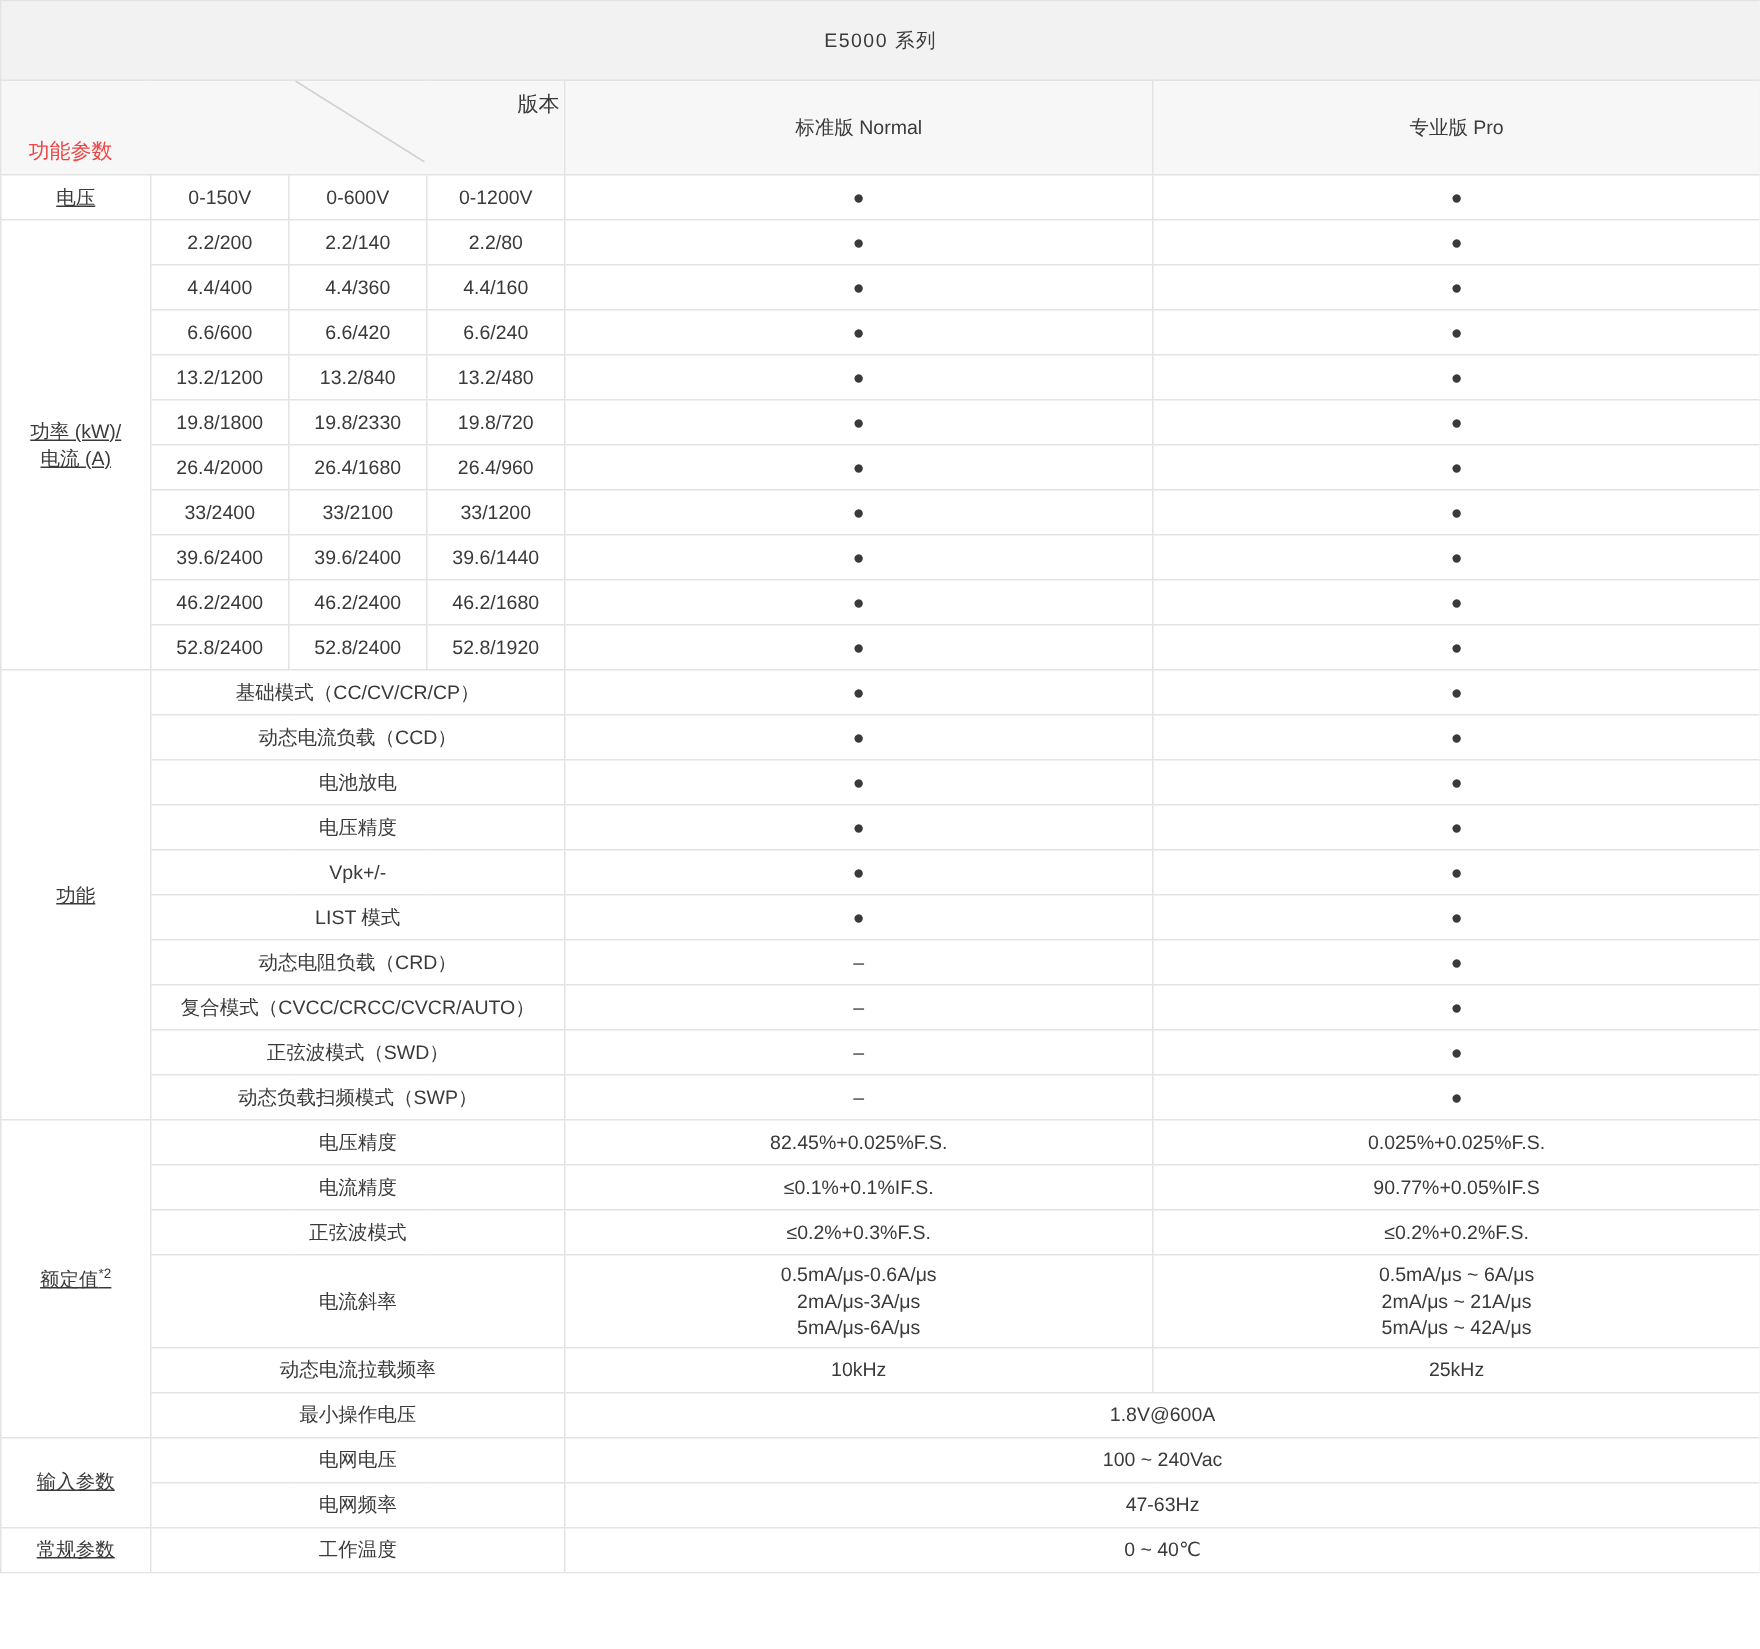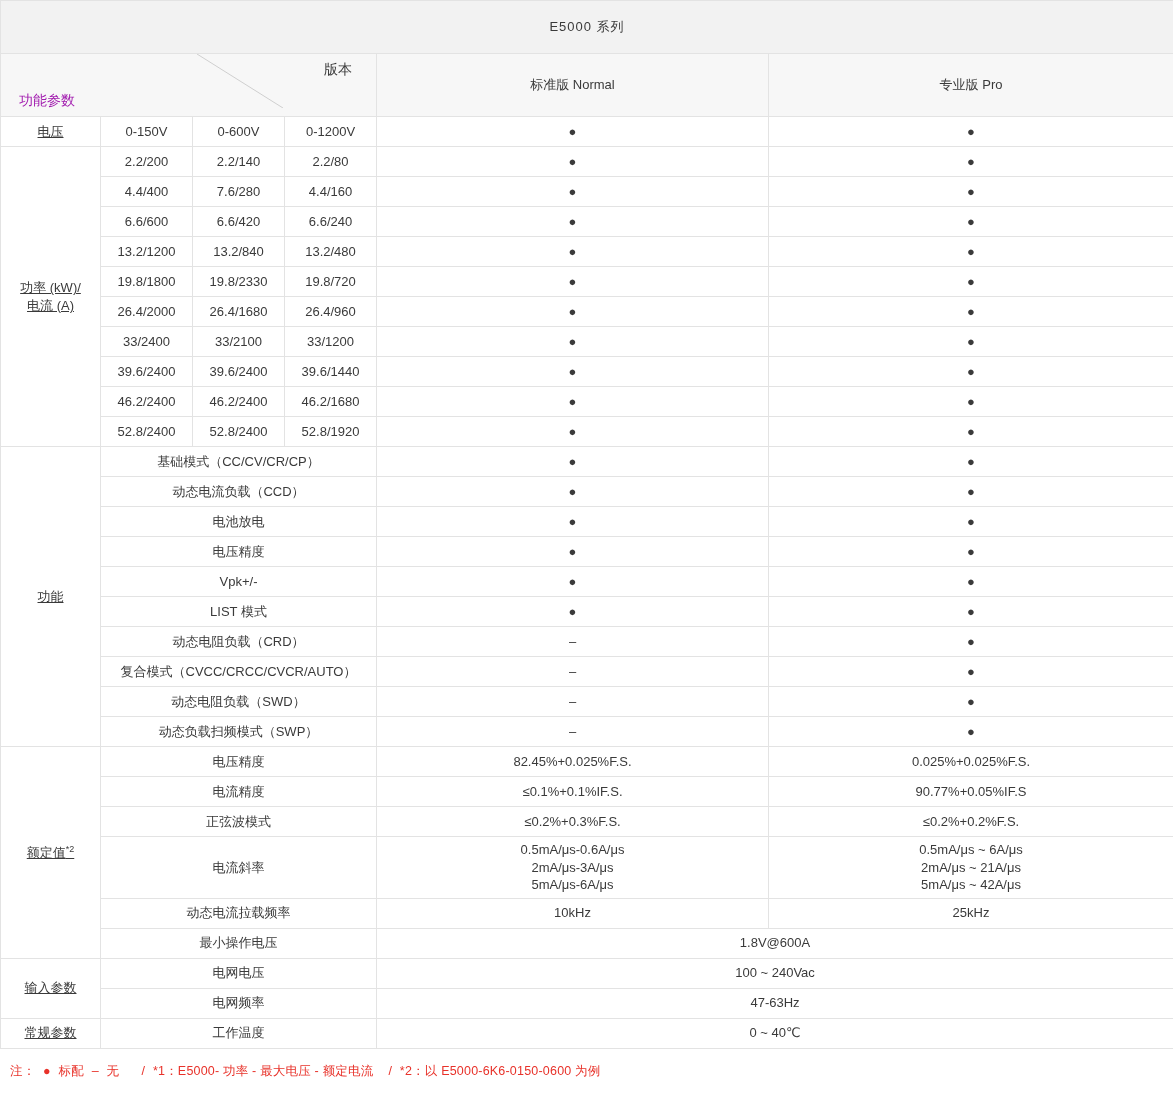--- a/index.html
+++ b/index.html
@@ -53,31 +53,31 @@
     height: 54px;
   }
   .corner .diag {
     position: absolute;
     left: 0; top: 0; right: 0; bottom: 0;
     overflow: hidden;
   }
   .corner .diag svg { display: block; }
   .corner .lbl-ver {
     position: absolute;
-    right: 24px;
+    right: 3px;
     top: 6px;
     font-size: 14px;
     color: #3a3a3a;
   }
   .corner .lbl-fun {
     position: absolute;
     left: 18px;
     bottom: 6px;
     font-size: 14px;
-    color: #a21caf;
+    color: #ef4444;
   }
   .rowlabel {
     font-size: 13px;
     color: #3a3a3a;
     line-height: 1.5;
     text-decoration: underline;
   }
   .dot {
     font-size: 13px;
     line-height: 1;
@@ -152,21 +152,21 @@
       <td class="rowlabel multi" rowspan="10">功率 (kW)/
 电流 (A)</td>
       <td>2.2/200</td>
       <td>2.2/140</td>
       <td>2.2/80</td>
       <td class="dot">●</td>
       <td class="dot">●</td>
     </tr>
     <tr class="h30">
       <td>4.4/400</td>
-      <td>7.6/280</td>
+      <td>4.4/360</td>
       <td>4.4/160</td>
       <td class="dot">●</td>
       <td class="dot">●</td>
     </tr>
     <tr class="h30">
       <td>6.6/600</td>
       <td>6.6/420</td>
       <td>6.6/240</td>
       <td class="dot">●</td>
       <td class="dot">●</td>
@@ -256,21 +256,21 @@
       <td colspan="3" class="fnname">动态电阻负载（CRD）</td>
       <td class="dash">–</td>
       <td class="dot">●</td>
     </tr>
     <tr class="h30">
       <td colspan="3" class="fnname">复合模式（CVCC/CRCC/CVCR/AUTO）</td>
       <td class="dash">–</td>
       <td class="dot">●</td>
     </tr>
     <tr class="h30">
-      <td colspan="3" class="fnname">动态电阻负载（SWD）</td>
+      <td colspan="3" class="fnname">正弦波模式（SWD）</td>
       <td class="dash">–</td>
       <td class="dot">●</td>
     </tr>
     <tr class="h30">
       <td colspan="3" class="fnname">动态负载扫频模式（SWP）</td>
       <td class="dash">–</td>
       <td class="dot">●</td>
     </tr>
 
     <tr class="h30">
@@ -319,26 +319,13 @@
     </tr>
 
     <tr class="h30">
       <td class="rowlabel">常规参数</td>
       <td colspan="3">工作温度</td>
       <td colspan="2">0 ~ 40℃</td>
     </tr>
   </tbody>
     </table>
 
-  <div class="note">
-    <span class="seg">注：</span>
-    <span class="seg">●</span>
-    <span class="seg">标配</span>
-    <span class="seg">–</span>
-    <span class="seg">无</span>
-    &nbsp;&nbsp;&nbsp;
-    <span class="seg">/</span>
-    <span class="seg">*1：E5000- 功率 - 最大电压 - 额定电流</span>
-    &nbsp;
-    <span class="seg">/</span>
-    <span class="seg">*2：以 E5000-6K6-0150-0600 为例</span>
-  </div>
 </div>
 
 </body></html>

